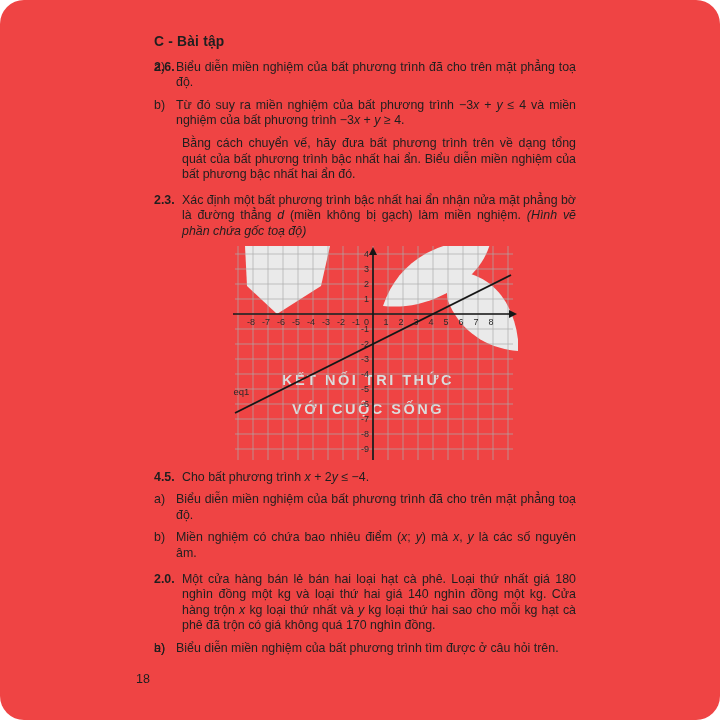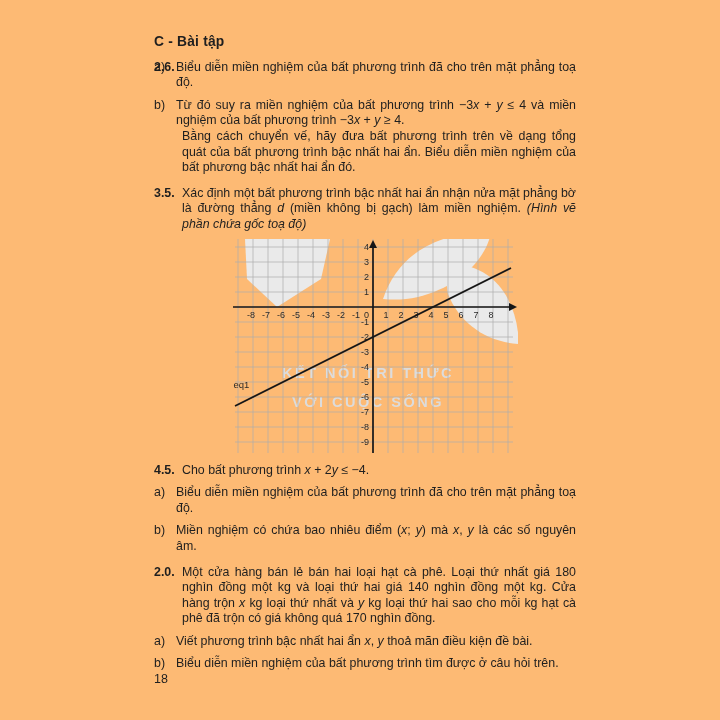--- a/index.html
+++ b/index.html
@@ -4,21 +4,21 @@
 <style>
   html,body{margin:0;padding:0;}
   body{
     width:720px;height:720px;
     background:#ffffff;
     font-family:"Liberation Sans","DejaVu Sans",sans-serif;
     color:#1f1f1f;
     position:relative;
     overflow:hidden;
   }
-  .page{position:absolute;inset:0;background:#fdba74;}
+  .page{position:absolute;inset:0;background:#ef4444;border-radius:24px;}
   .content{
     position:absolute;
     left:154px;top:34px;
     width:422px;
     font-size:12.4px;
     line-height:15.6px;
   }
   .section-title{
     font-size:13.8px;
     font-weight:bold;
@@ -30,39 +30,40 @@
     padding-left:28px;
     margin-top:10px;
     text-align:justify;
   }
   .problem .pnum{
     position:absolute;left:0;top:0;
     font-weight:bold;
   }
   .para{
     padding-left:28px;
+    margin-top:7px;
     text-align:justify;
   }
   .part{
     position:relative;
     padding-left:22px;
     margin-top:7px;
     text-align:justify;
   }
   .part .plabel{position:absolute;left:0;top:0;}
   i{font-style:italic;}
   figure.graph{
     margin:6px 0 9px 79px;
     padding:0;
     width:285px;height:214px;
   }
   figure.graph svg{display:block;font-family:inherit;}
   .page-number{
     position:absolute;
-    left:154px;top:672px;
+    left:136px;top:672px;
     font-size:12.5px;
   }
 </style>
 </head>
 <body>
 
 <div class="page">
   <div class="content">
 
     <h2 class="section-title">C - Bài tập</h2>
@@ -75,21 +76,21 @@
       <span>Biểu diễn miền nghiệm của bất phương trình đã cho trên mặt phẳng toạ độ.</span>
     </div>
     <div class="part">
       <span class="plabel">b)</span>
       <span>Từ đó suy ra miền nghiệm của bất phương trình  −3<i>x</i> + <i>y</i> ≤ 4  và miền nghiệm của bất phương trình  −3<i>x</i> + <i>y</i> ≥ 4.</span>
     </div>
 
     <div class="para">Bằng cách chuyển vế, hãy đưa bất phương trình trên về dạng tổng quát của bất phương trình bậc nhất hai ẩn. Biểu diễn miền nghiệm của bất phương bậc nhất hai ẩn đó.</div>
 
     <div class="problem">
-      <span class="pnum">3.5.</span>
+      <span class="pnum">2.3.</span>
       <span class="ptext">Xác định một bất phương trình bậc nhất hai ẩn nhận nửa mặt phẳng bờ là đường thẳng <i>d</i> (miền không bị gạch) làm miền nghiệm. <i>(Hình vẽ phần chứa gốc toạ độ)</i></span>
     </div>
 
     <figure class="graph">
       <svg width="285" height="214" viewBox="0 0 285 214">
           <path d="M12,0 L97,0 L88,40 L44,68 L14,40 Z" fill="#eaeaea"></path>
           <path d="M150,60 C165,15 205,-8 258,-6 C252,22 225,48 185,58 C172,61 160,61 150,60 Z" fill="#eaeaea"></path>
           <path d="M225,25 C262,30 284,60 286,105 C252,103 226,83 215,55 C212,43 216,32 225,25 Z" fill="#eaeaea"></path>
           <text x="135" y="139" text-anchor="middle" fill="#dcdcdc" font-size="14.5" font-weight="bold" letter-spacing="2.5">KẾT NỐI TRI THỨC</text>
           <text x="135" y="168" text-anchor="middle" fill="#dcdcdc" font-size="14.5" font-weight="bold" letter-spacing="2.5">VỚI CUỘC SỐNG</text>
@@ -177,21 +178,20 @@
       <span class="plabel">b)</span>
       <span>Miền nghiệm có chứa bao nhiêu điểm (<i>x</i>; <i>y</i>) mà <i>x</i>, <i>y</i> là các số nguyên âm.</span>
     </div>
 
     <div class="problem">
       <span class="pnum">2.0.</span>
       <span class="ptext">Một cửa hàng bán lẻ bán hai loại hạt cà phê. Loại thứ nhất giá 180 nghìn đồng một kg và loại thứ hai giá 140 nghìn đồng một kg. Cửa hàng trộn <i>x</i> kg loại thứ nhất và <i>y</i> kg loại thứ hai sao cho mỗi kg hạt cà phê đã trộn có giá không quá 170 nghìn đồng.</span>
     </div>
     <div class="part">
       <span class="plabel">a)</span>
-      <span>Viết phương trình bậc nhất hai ẩn <i>x</i>, <i>y</i> thoả mãn điều kiện đề bài.</span>
     </div>
     <div class="part">
       <span class="plabel">b)</span>
       <span>Biểu diễn miền nghiệm của bất phương trình tìm được ở câu hỏi trên.</span>
     </div>
 
   </div>
 
   <div class="page-number">18</div>
 </div>

